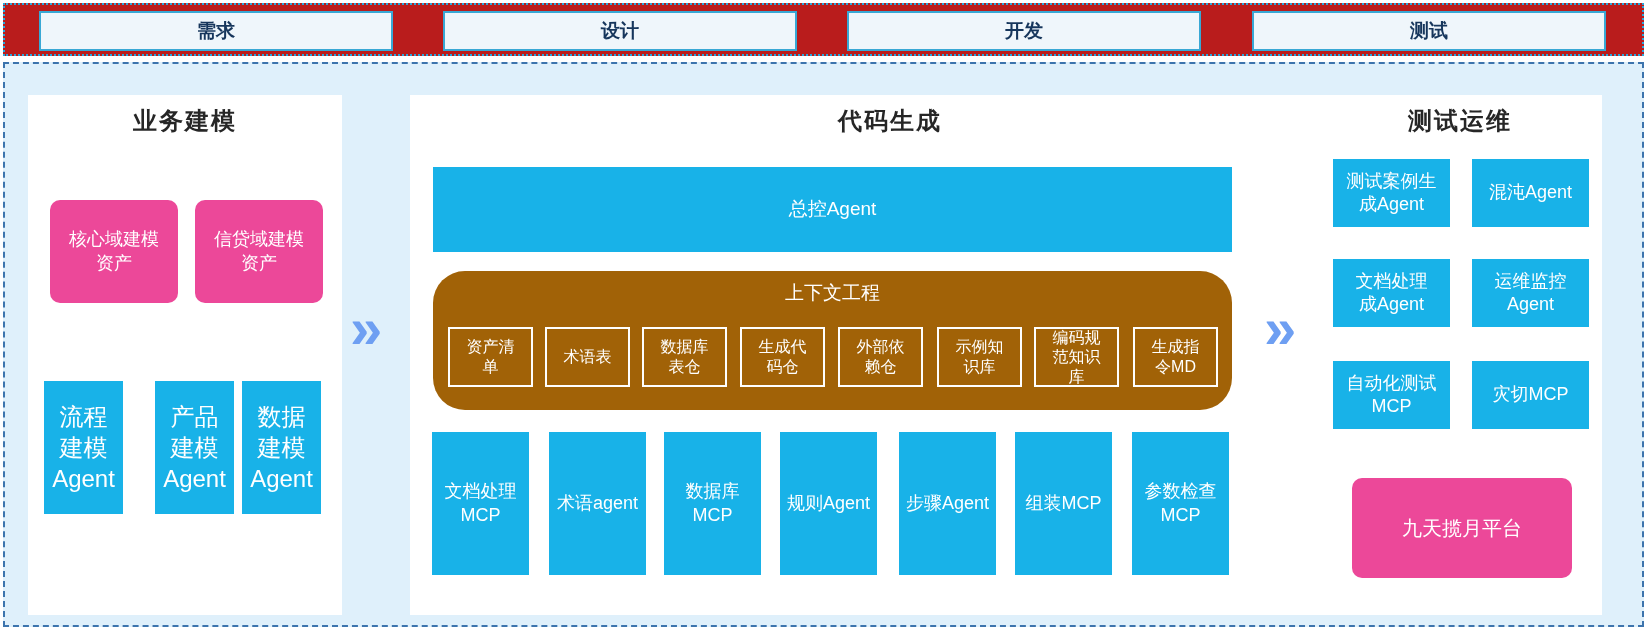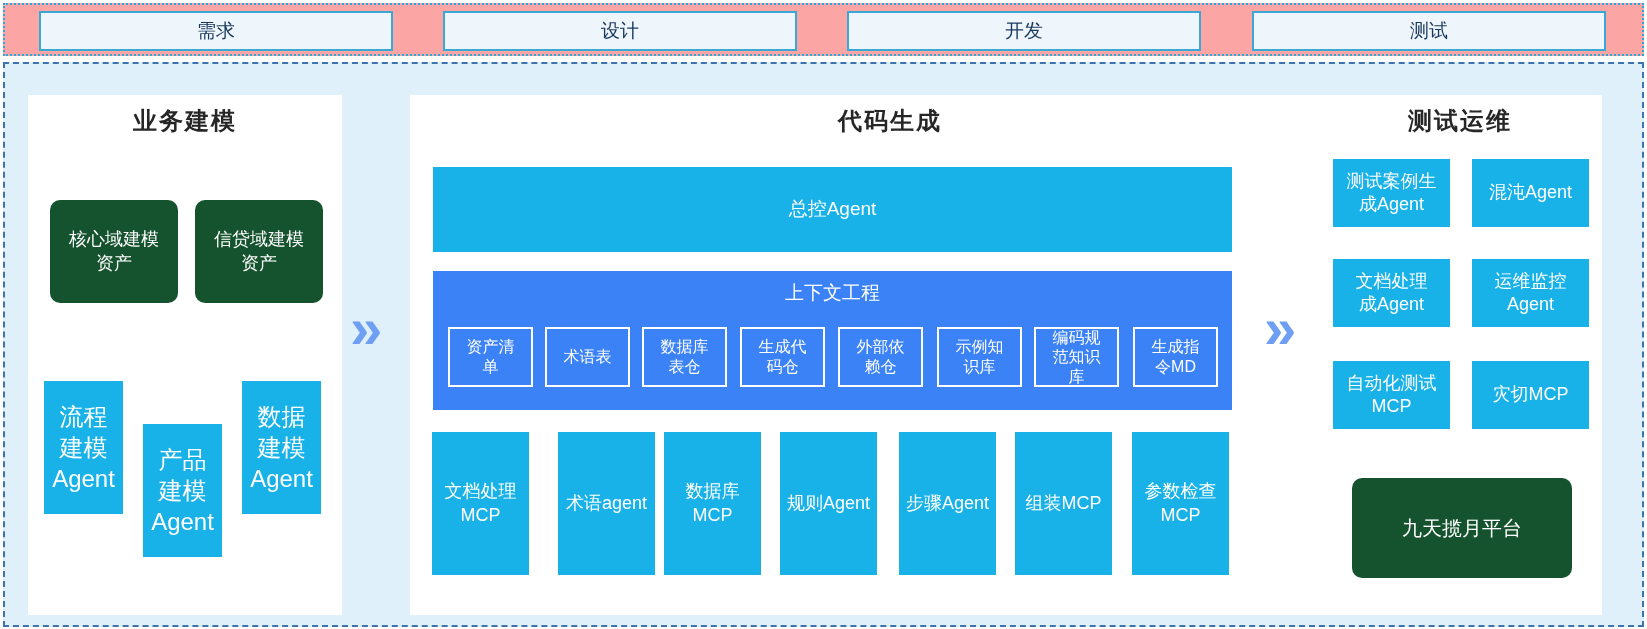--- a/index.html
+++ b/index.html
@@ -4,21 +4,21 @@
 <style>
   html,body{margin:0;padding:0;}
   body{
     width:1647px;height:629px;position:relative;background:#ffffff;
     font-family:"Liberation Sans","DejaVu Sans",sans-serif;
     overflow:hidden;
   }
   
   .phase-strip{
     position:absolute;left:3px;top:3px;width:1641px;height:53px;
-    box-sizing:border-box;border:2px dotted #2aa7dc;background:#fca5a5;
+    box-sizing:border-box;border:2px dotted #2aa7dc;background:#b91c1c;font-weight:bold;
   }
   .phase-box{
     position:absolute;top:6px;width:354px;height:40px;box-sizing:border-box;
     background:#eff6fb;border:2px solid #39a8d5;
     display:flex;align-items:center;justify-content:center;
     font-size:19px;color:#16365c;
   }
   
   .main-container{
     position:absolute;left:3px;top:62px;width:1641px;height:565px;
@@ -27,54 +27,54 @@
   .panel{position:absolute;background:#ffffff;}
   #panel-business{left:28px;top:95px;width:314px;height:520px;}
   #panel-codegen{left:410px;top:95px;width:960px;height:520px;}
   #panel-testops{left:1318px;top:95px;width:284px;height:520px;}
   .panel-title{
     position:absolute;top:10px;left:0;right:0;text-align:center;
     font-size:24px;font-weight:bold;color:#262626;letter-spacing:2px;
   }
   
   .navy-box{
-    position:absolute;background:#14532d;color:#ffffff;border-radius:10px;
+    position:absolute;background:#ec4899;color:#ffffff;border-radius:10px;
     display:flex;align-items:center;justify-content:center;text-align:center;
     white-space:pre-line;line-height:1.3;
   }
   .cyan-box{
     position:absolute;background:#18b2e8;color:#ffffff;
     display:flex;align-items:center;justify-content:center;text-align:center;
     white-space:pre-line;line-height:1.3;
   }
   
   .asset-box{width:128px;height:103px;font-size:18px;}
   #asset-core{left:22px;top:105px;}
   #asset-credit{left:167px;top:105px;}
   .bm-agent{width:79px;height:133px;font-size:24px;top:286px;}
-  #bm-agent-0{left:16px;} #bm-agent-1{left:115px;margin-top:43px;} #bm-agent-2{left:214px;}
+  #bm-agent-0{left:16px;} #bm-agent-1{left:127px;} #bm-agent-2{left:214px;}
   
   #master-agent{left:23px;top:72px;width:799px;height:85px;font-size:19px;}
   #context-section{
-    position:absolute;left:23px;top:176px;width:799px;height:139px;background:#3b82f6;
+    position:absolute;left:23px;top:176px;width:799px;height:139px;background:#a16207;border-radius:32px;
   }
   #context-title{
     position:absolute;top:9px;left:0;right:0;text-align:center;
     color:#ffffff;font-size:19px;
   }
   .context-item{
     position:absolute;top:56px;width:85px;height:60px;box-sizing:border-box;
     border:2px solid #ffffff;background:transparent;color:#ffffff;
     display:flex;align-items:center;justify-content:center;text-align:center;
     white-space:pre-line;font-size:16px;line-height:1.22;
   }
   #ctx-0{left:15px;}  #ctx-1{left:112px;} #ctx-2{left:209px;} #ctx-3{left:307px;}
   #ctx-4{left:405px;} #ctx-5{left:504px;} #ctx-6{left:601px;} #ctx-7{left:700px;}
   .worker-box{top:337px;width:97px;height:143px;font-size:18px;}
-  #wk-0{left:22px;}  #wk-1{left:148px;} #wk-2{left:254px;} #wk-3{left:370px;}
+  #wk-0{left:22px;}  #wk-1{left:139px;} #wk-2{left:254px;} #wk-3{left:370px;}
   #wk-4{left:489px;} #wk-5{left:605px;} #wk-6{left:722px;}
   
   .to-box{width:117px;height:68px;font-size:18px;}
   #to-0{left:15px;top:64px;}   #to-1{left:154px;top:64px;}
   #to-2{left:15px;top:164px;}  #to-3{left:154px;top:164px;}
   #to-4{left:15px;top:266px;}  #to-5{left:154px;top:266px;}
   #platform-box{left:34px;top:383px;width:220px;height:100px;font-size:20px;}
   
   .flow-arrow{
     position:absolute;color:#6e9ff2;font-size:58px;font-weight:bold;

